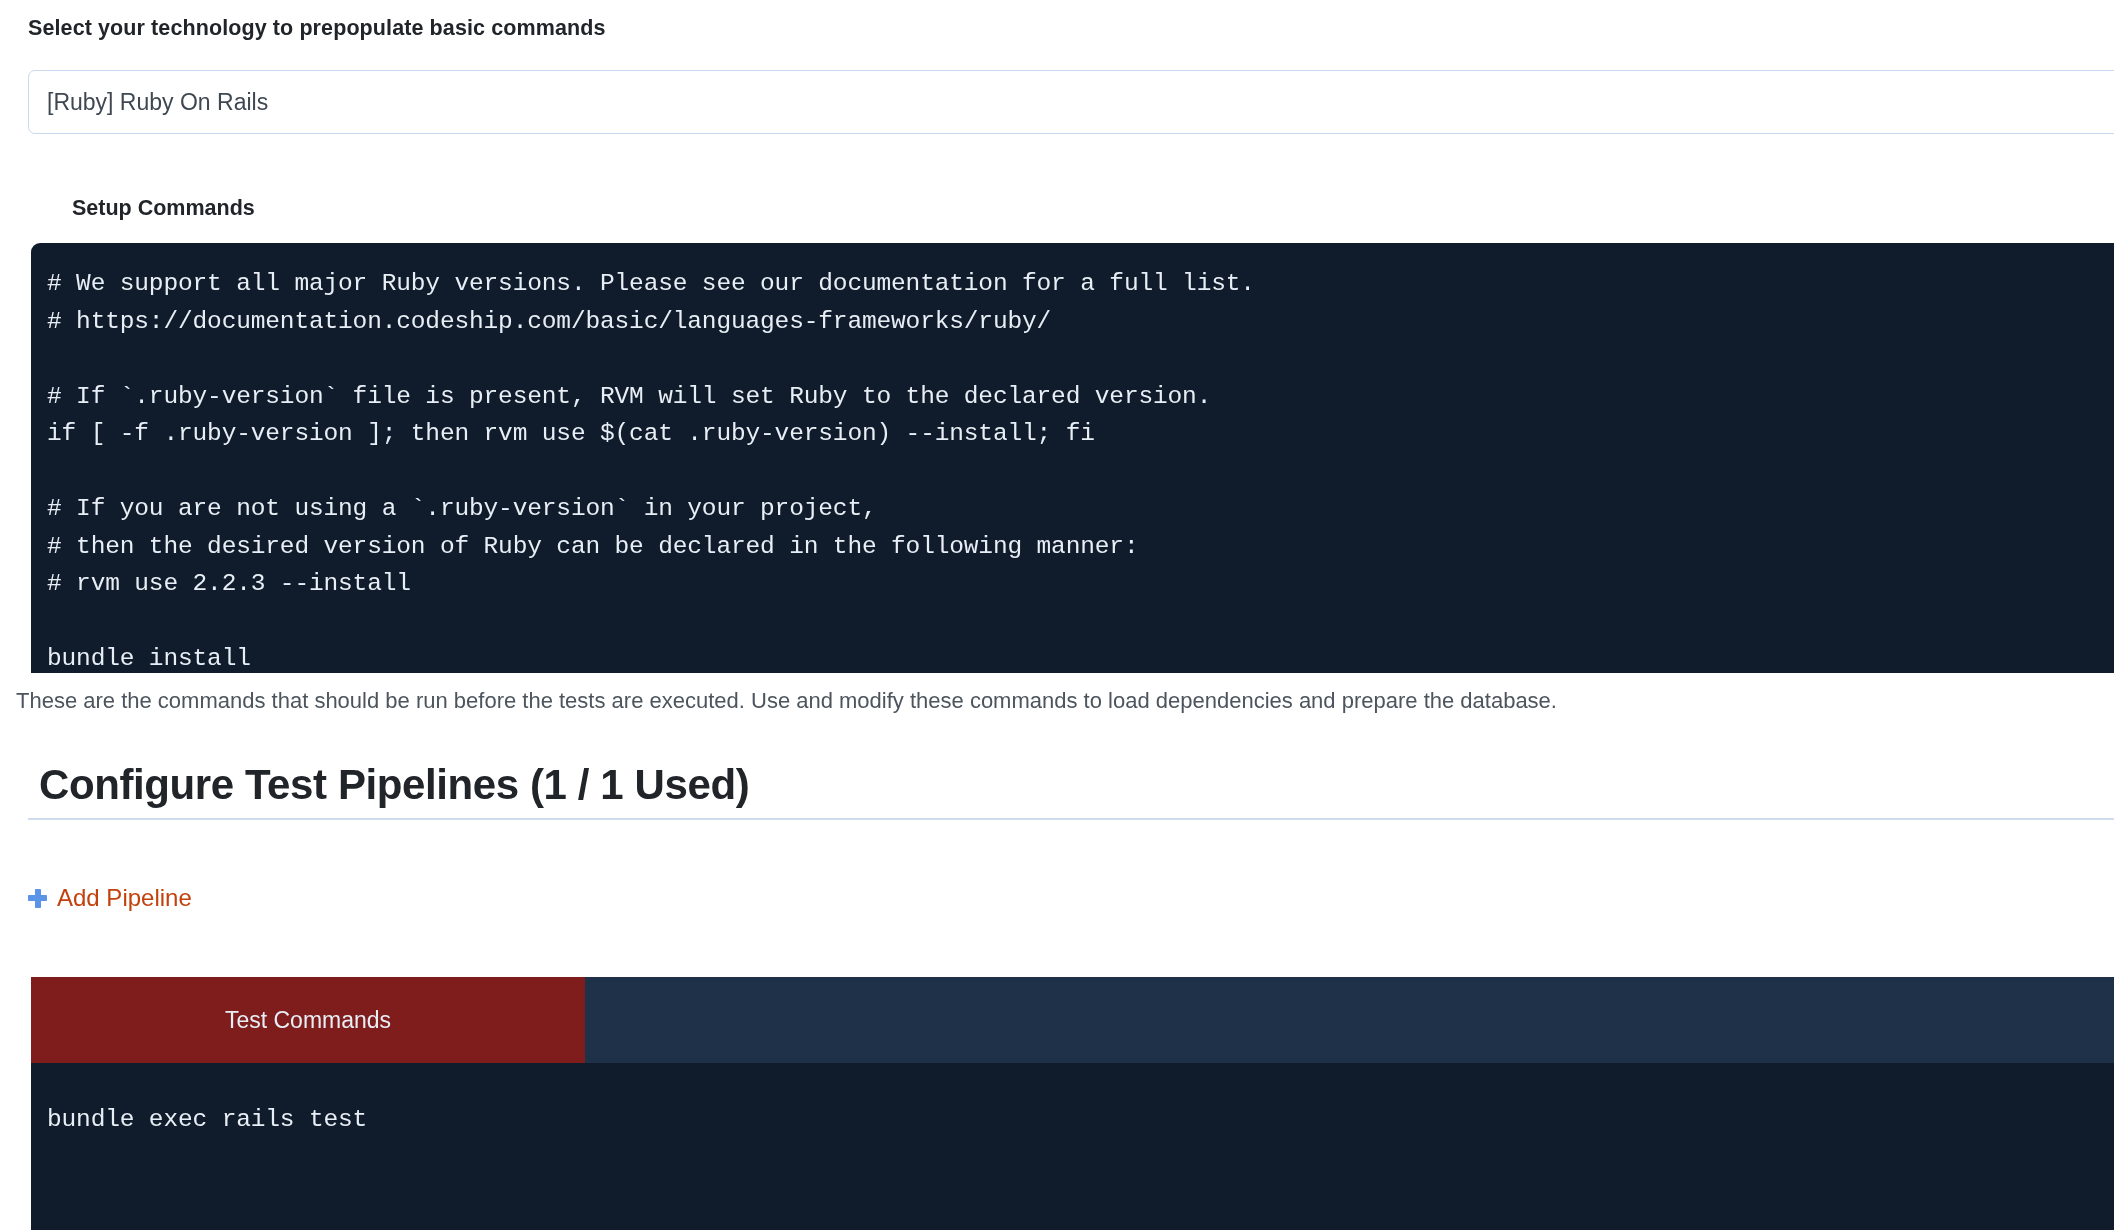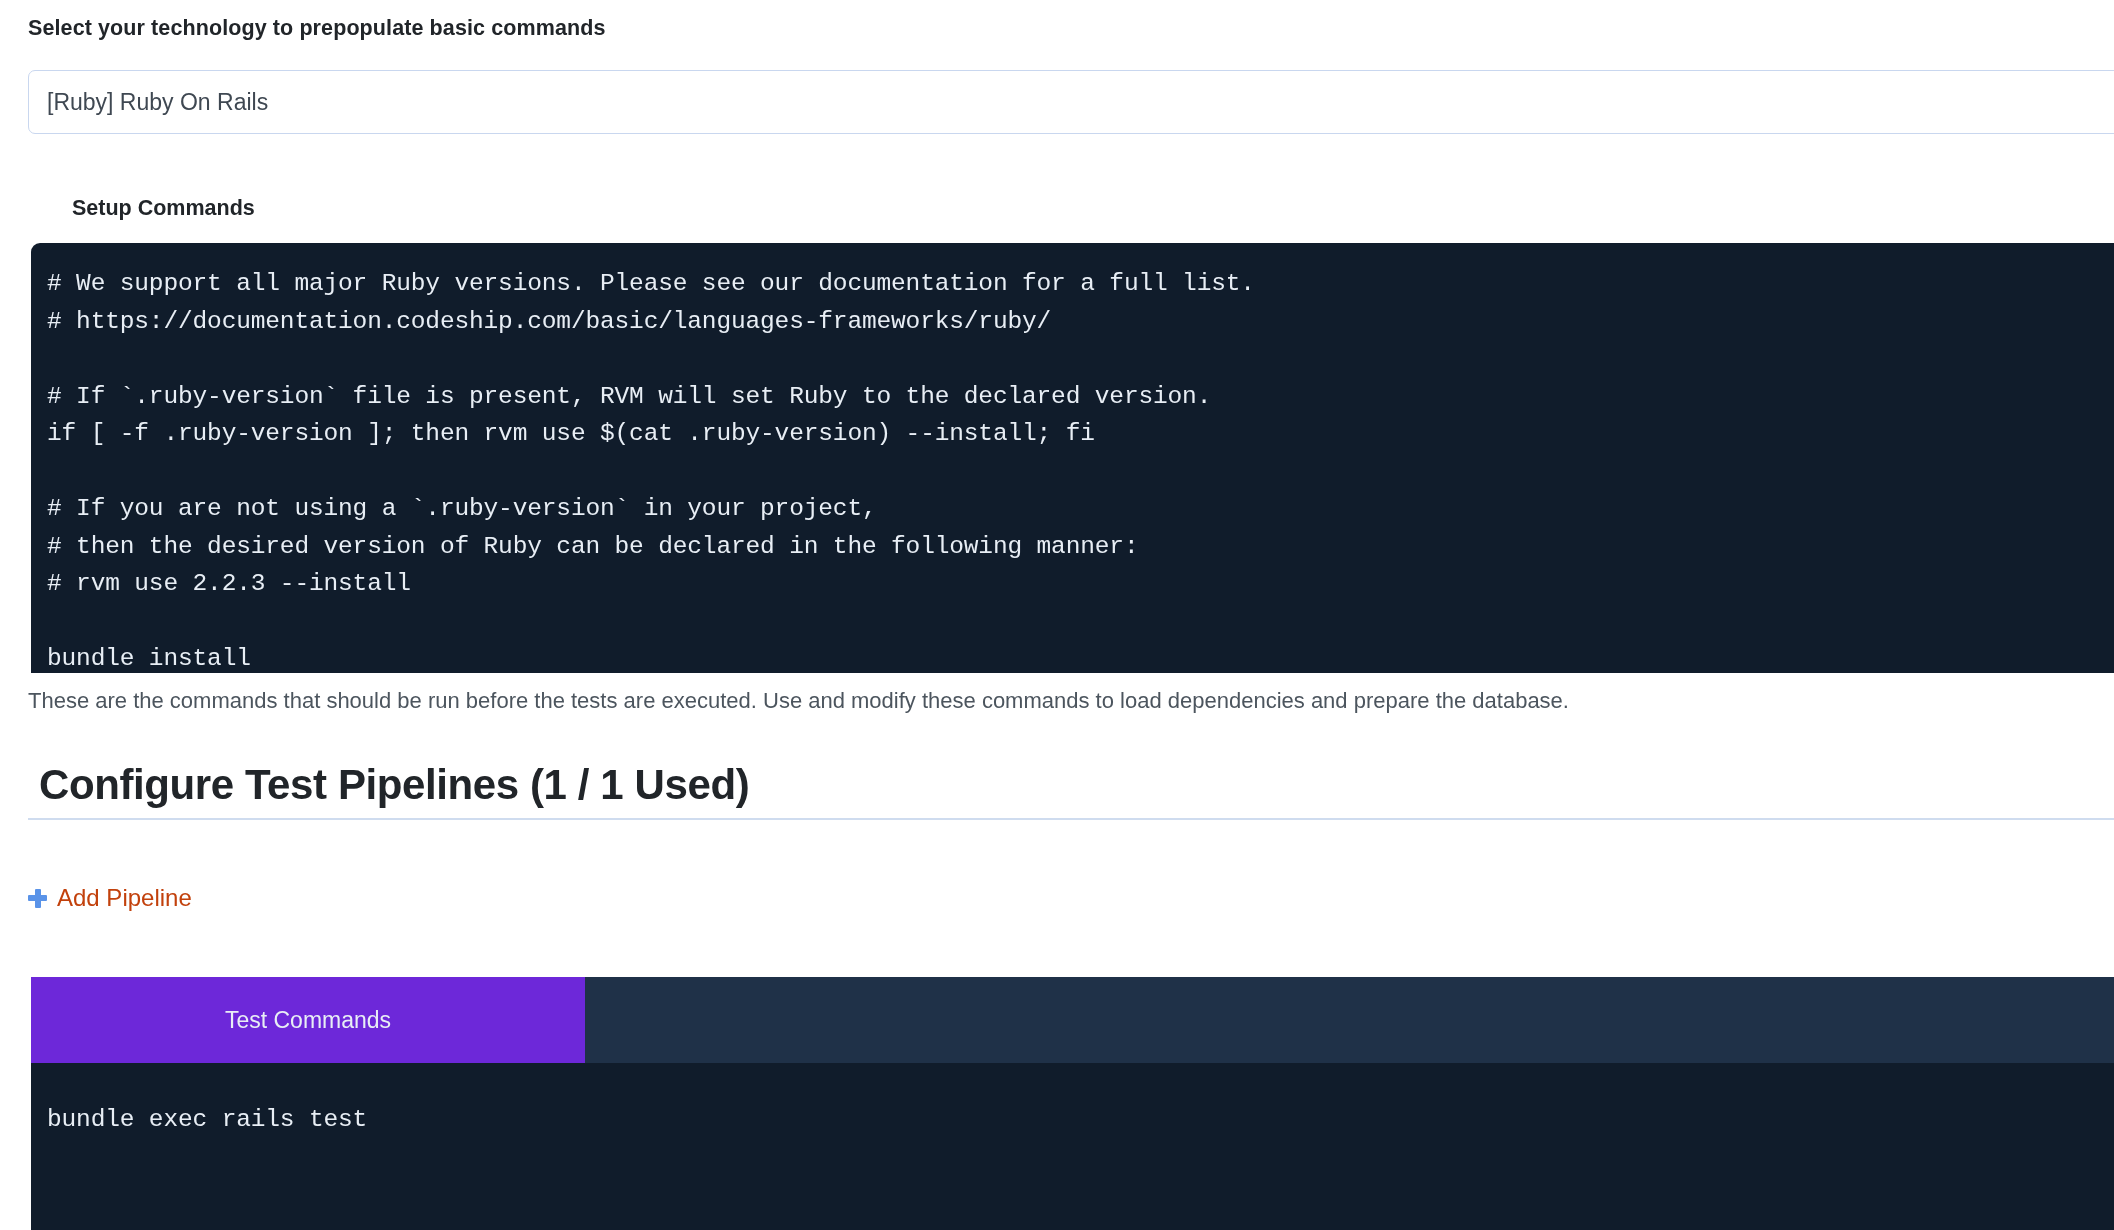--- a/index.html
+++ b/index.html
@@ -91,21 +91,21 @@
     font-family: "Liberation Mono", monospace;
     font-size: 24.5px;
     line-height: 37.5px;
     color: #e8eef5;
     white-space: pre;
     letter-spacing: -0.15px;
   }
 
   .help-text {
     position: absolute;
-    left: 28px;
+    left: 16px;
     top: 688px;
     font-size: 22px;
     color: #4c555e;
     white-space: nowrap;
   }
 
   
   .pipelines-heading {
     position: absolute;
     left: 28px;
@@ -168,21 +168,21 @@
     background: #101c2b;
     overflow: hidden;
   }
   .tabbar {
     display: flex;
     height: 86px;
     width: 100%;
     background: #1f3148;
   }
   .tab {
-    background: #6d28d9;
+    background: #7f1d1d;
     color: #e8eef5;
     font-size: 23px;
     display: flex;
     align-items: center;
     justify-content: center;
     width: 554px;
     height: 86px;
     cursor: pointer;
     user-select: none;
   }

